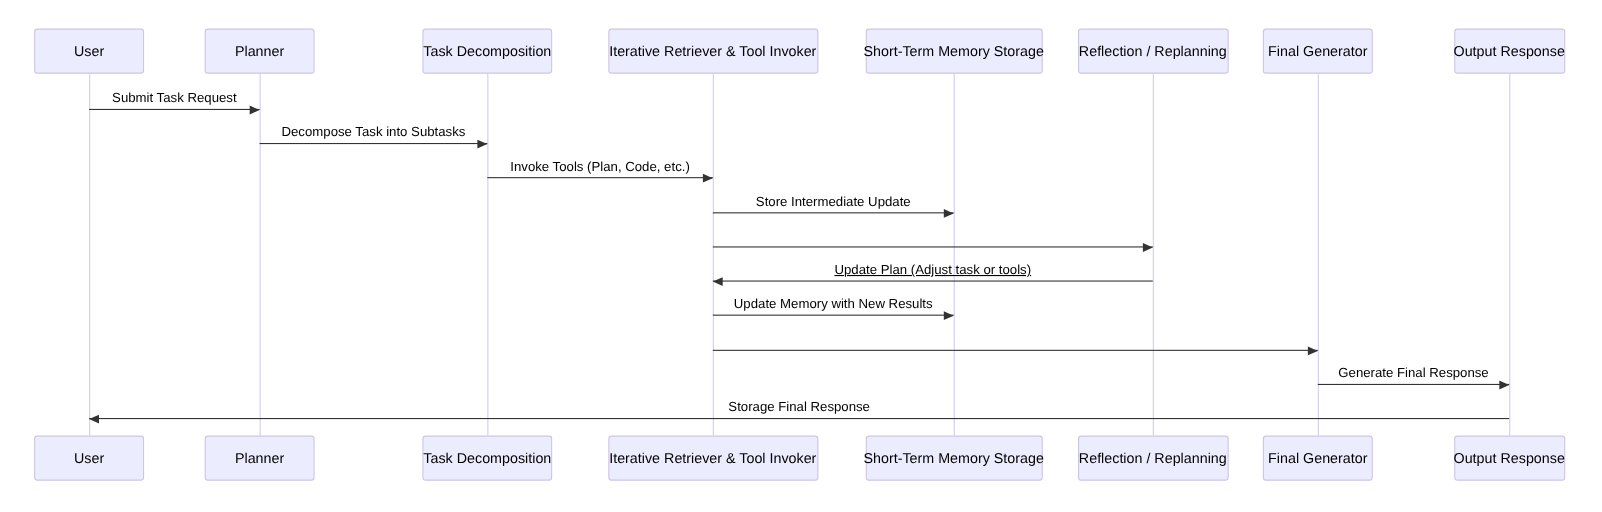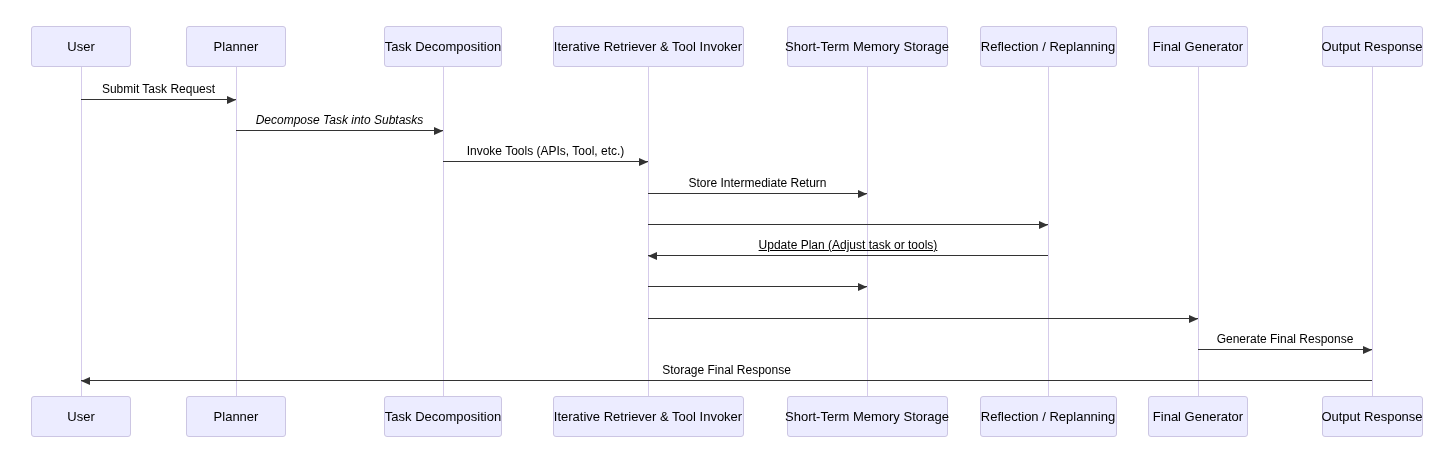--- a/index.html
+++ b/index.html
@@ -116,34 +116,35 @@
     </div>
     <div class="actor-box" style="left: 1321.5px; top: 26px; width: 101px; height: 41px;">
       <span>Output Response</span>
     </div>
     <div class="actor-box" style="left: 1321.5px; top: 396px; width: 101px; height: 41px;">
       <span>Output Response</span>
     </div>
     <div class="msg-label" style="left: -91.5px; top: 82px;">Submit Task Request</div>
     <div class="msg-line" style="left: 81px; top: 99px; width: 155px;"></div>
     <div class="arrowhead right" style="left: 227px; top: 96px;"></div>
-    <div class="msg-label" style="left: 89.5px; top: 113px; font-style: italic;">Decompose Task into Subtasks</div>
+    <div class="msg-label" style="left: 89.5px; top: 113px;">Decompose Task into Subtasks</div>
     <div class="msg-line" style="left: 236px; top: 130px; width: 207px;"></div>
     <div class="arrowhead right" style="left: 434px; top: 127px;"></div>
-    <div class="msg-label" style="left: 295.5px; top: 144px;">Invoke Tools (APIs, Tool, etc.)</div>
+    <div class="msg-label" style="left: 295.5px; top: 144px;">Invoke Tools (Plan, Code, etc.)</div>
     <div class="msg-line" style="left: 443px; top: 161px; width: 205px;"></div>
     <div class="arrowhead right" style="left: 639px; top: 158px;"></div>
-    <div class="msg-label" style="left: 507.5px; top: 176px;">Store Intermediate Return</div>
+    <div class="msg-label" style="left: 507.5px; top: 176px;">Store Intermediate Update</div>
     <div class="msg-line" style="left: 648px; top: 193px; width: 219px;"></div>
     <div class="arrowhead right" style="left: 858px; top: 190px;"></div>
     <div class="msg-line" style="left: 648px; top: 224px; width: 400px;"></div>
     <div class="arrowhead right" style="left: 1039px; top: 221px;"></div>
     <div class="msg-label" style="left: 598px; top: 238px; text-decoration: underline;">Update Plan (Adjust task or tools)</div>
     <div class="msg-line" style="left: 648px; top: 255px; width: 400px;"></div>
     <div class="arrowhead left" style="left: 648px; top: 252px;"></div>
+    <div class="msg-label" style="left: 507.5px; top: 269px;">Update Memory with New Results</div>
     <div class="msg-line" style="left: 648px; top: 286px; width: 219px;"></div>
     <div class="arrowhead right" style="left: 858px; top: 283px;"></div>
     <div class="msg-line" style="left: 648px; top: 318px; width: 550px;"></div>
     <div class="arrowhead right" style="left: 1189px; top: 315px;"></div>
     <div class="msg-label" style="left: 1035px; top: 332px;">Generate Final Response</div>
     <div class="msg-line" style="left: 1198px; top: 349px; width: 174px;"></div>
     <div class="arrowhead right" style="left: 1363px; top: 346px;"></div>
     <div class="msg-label" style="left: 476.5px; top: 363px;">Storage Final Response</div>
     <div class="msg-line" style="left: 81px; top: 380px; width: 1291px;"></div>
     <div class="arrowhead left" style="left: 81px; top: 377px;"></div>

